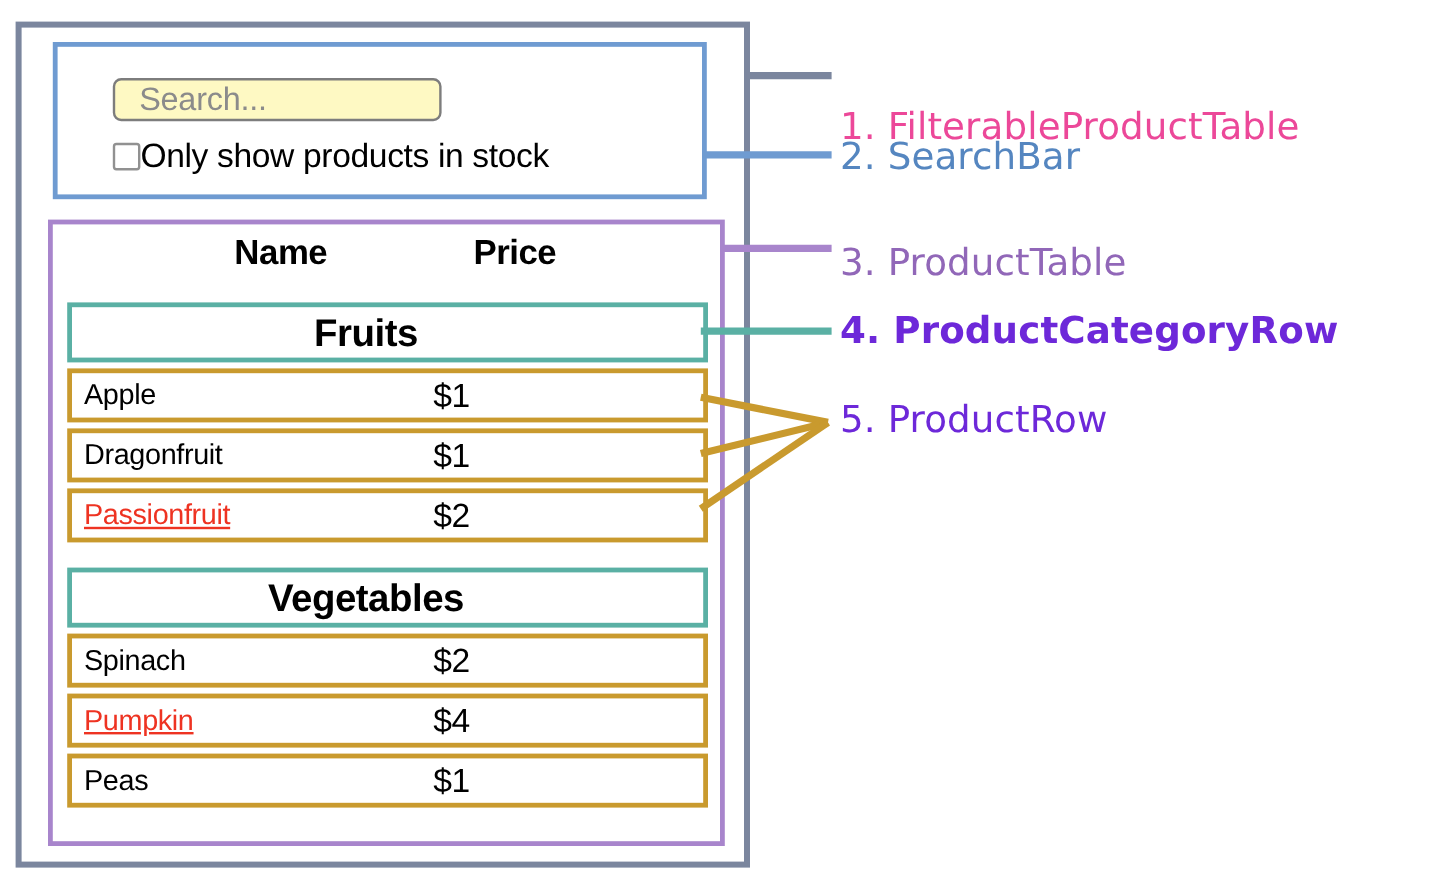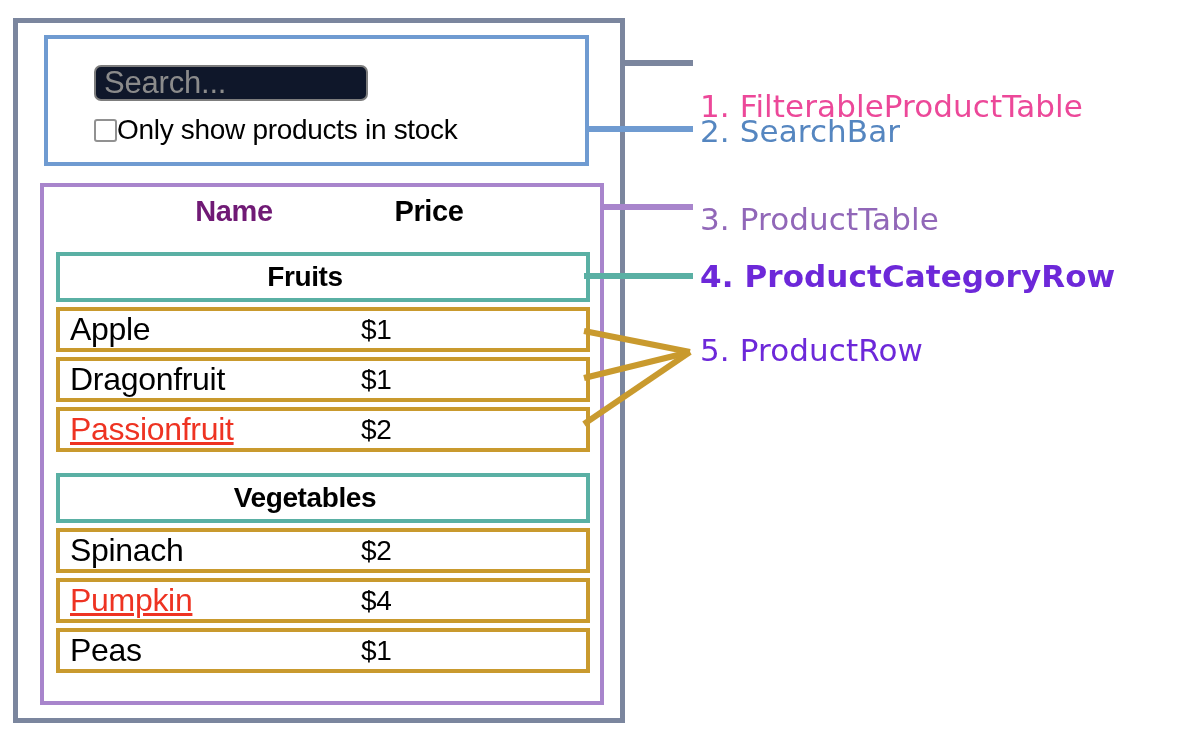--- a/index.html
+++ b/index.html
@@ -51,25 +51,25 @@
 
   .search-input {
     position: absolute;
     left: 46px;
     top: 26px;
     width: 274px;
     height: 36px;
     border: 2px solid #7d7d7d;
     border-radius: 7px;
     box-sizing: border-box;
-    background: #0f172a;
+    background: #fef9c3;
     display: flex;
     align-items: center;
-    padding-left: 8px;
-    font-size: 31px;
+    padding-left: 20px;
+    font-size: 27px;
     color: #8b8b8b;
     font-family: "Liberation Sans", sans-serif;
     letter-spacing: -0.2px;
   }
 
   .checkbox-row {
     position: absolute;
     left: 46px;
     top: 75px;
     display: flex;
@@ -114,21 +114,21 @@
     height: 46px;
   }
   .th-name {
     position: absolute;
     left: 110px;
     top: 0;
     width: 160px;
     text-align: center;
     font-size: 29px;
     font-weight: bold;
-    color: #701a75;
+    color: #000000;
     font-family: "Liberation Sans", sans-serif;
     letter-spacing: -0.4px;
   }
   .th-price {
     position: absolute;
     left: 310px;
     top: 0;
     width: 150px;
     text-align: center;
     font-size: 29px;
@@ -152,21 +152,21 @@
     margin-bottom: 5px;
     border: 4px solid #5ab0a4;
     box-sizing: border-box;
     background: #ffffff;
     display: flex;
     align-items: center;
     justify-content: center;
     z-index: 6;
   }
   .category-row .cat-label {
-    font-size: 28px;
+    font-size: 32px;
     font-weight: bold;
     color: #000;
     font-family: "Liberation Sans", sans-serif;
     letter-spacing: -0.4px;
     position: relative;
     left: -18px;
   }
 
   .product-row {
     position: relative;
@@ -175,21 +175,21 @@
     border: 4px solid #c99a2e;
     box-sizing: border-box;
     background: #ffffff;
     display: flex;
     align-items: center;
     z-index: 6;
   }
   .product-row .pr-name {
     position: absolute;
     left: 10px;
-    font-size: 32px;
+    font-size: 24px;
     color: #000;
     font-family: "Liberation Sans", sans-serif;
     letter-spacing: -0.3px;
     white-space: nowrap;
   }
   .product-row .pr-name.oos {
     color: #ee3322;
     text-decoration: underline;
   }
   .product-row .pr-price {

